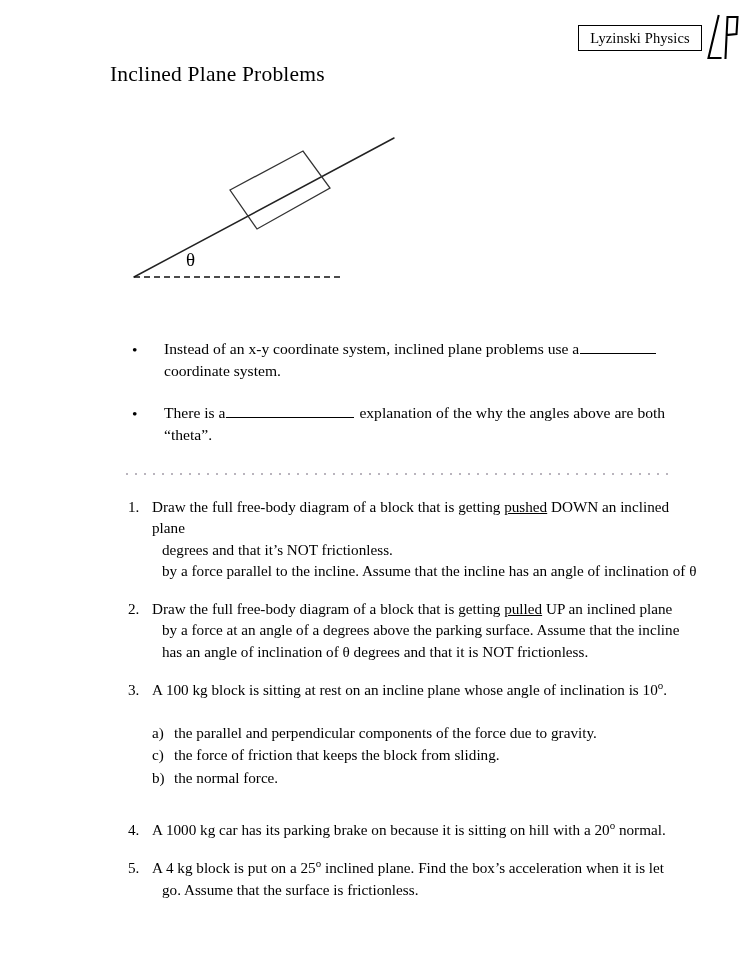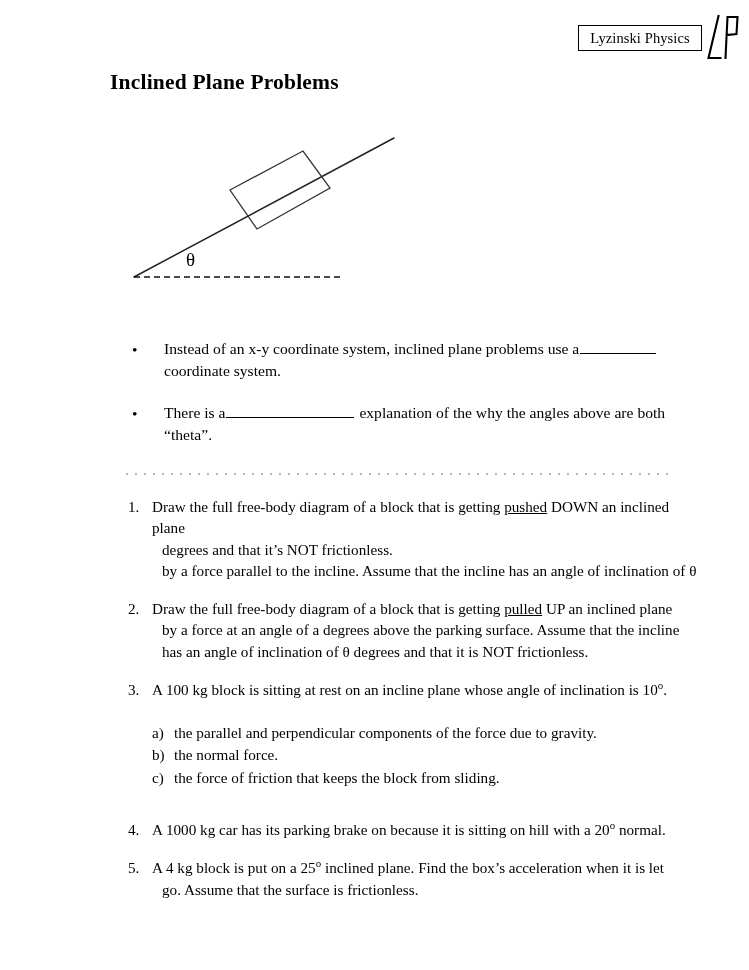--- a/index.html
+++ b/index.html
@@ -45,23 +45,23 @@
     left: 705px;
     top: 14px;
     width: 36px;
     height: 48px;
   }
 
   
   #page-title {
     position: absolute;
     left: 110px;
-    top: 56px;
+    top: 48px;
     font-size: 21.5px;
-    font-weight: bold;
+    font-weight: normal;
     letter-spacing: 0.2px;
     white-space: nowrap;
   }
 
   
   #incline-diagram {
     position: absolute;
     left: 118px;
     top: 122px;
     width: 300px;
@@ -239,24 +239,24 @@
 
   <div class="problem gap-before">
     <span class="num">3.</span>
     <span class="body"><span>A 100 kg block is sitting at rest on an incline plane whose angle of inclination is 10</span><span class="sup">o</span><span>.</span>
 
       <span class="sub-list">
         <span class="sub-item" style="display:block;">
           <span class="sublabel">a)</span><span>the parallel and perpendicular components of the force due to gravity.</span>
         </span>
         <span class="sub-item" style="display:block;">
-          <span class="sublabel">b)</span><span>the normal force.</span>
+          <span class="sublabel">c)</span><span>the force of friction that keeps the block from sliding.</span>
         </span>
         <span class="sub-item" style="display:block;">
-          <span class="sublabel">c)</span><span>the force of friction that keeps the block from sliding.</span>
+          <span class="sublabel">b)</span><span>the normal force.</span>
         </span>
       </span>
     </span>
   </div>
 
   <div class="problem" style="margin-top:30px;">
     <span class="num">4.</span>
     <span class="body"><span>A 1000 kg car has its parking brake on because it is sitting on hill with a 20</span><span class="sup">o</span><span> normal.</span>
     </span>
   </div>

